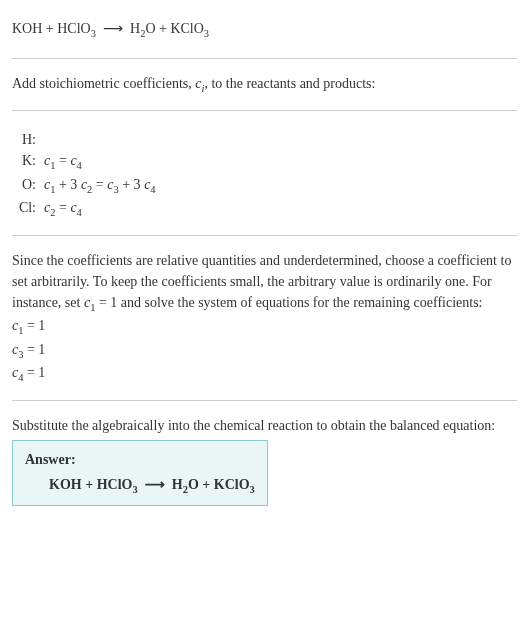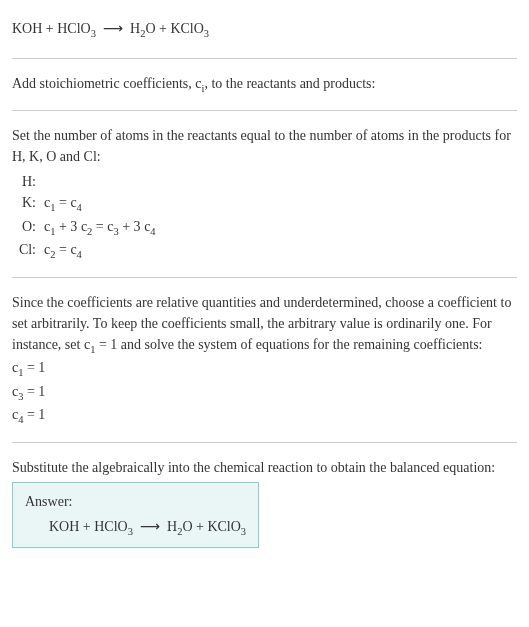--- a/index.html
+++ b/index.html
@@ -37,52 +37,53 @@
     .coef-label {
       min-width: 24px;
       text-align: right;
     }
     .answer-box {
       border: 1px solid #8cc;
       background: #eaf6f6;
       padding: 8px 12px;
       display: inline-block;
       margin-top: 4px;
+      font-weight: bold;
     }
     .answer-label {
       margin-bottom: 4px;
     }
     .answer-eq {
       padding-left: 24px;
     }
     sub {
       font-size: 0.75em;
       vertical-align: sub;
     }
     .ital {
+      font-style: italic;
       text-align: right;
     }
   </style>
 </head>
 <body>
 
 <div class="section">
   <div class="equation">KOH + HClO<sub>3</sub> &nbsp;⟶&nbsp; H<sub>2</sub>O + KClO<sub>3</sub></div>
 </div>
 
 <hr class="divider">
 
 <div class="section">
   <div>Add stoichiometric coefficients, <span class="ital">c<sub>i</sub></span>, to the reactants and products:</div>
 </div>
 
 <hr class="divider">
 
 <div class="section">
-  <div>Set the number of atoms in the reactants equal to the number of atoms in the products for H, K, O and Cl:</div>
   <div class="coef-table">
     <div class="coef-row">
       <div class="coef-label">H:</div>
     </div>
     <div class="coef-row">
       <div class="coef-label">K:</div>
       <div><span class="ital">c</span><sub>1</sub> = <span class="ital">c</span><sub>4</sub></div>
     </div>
     <div class="coef-row">
       <div class="coef-label">O:</div>

